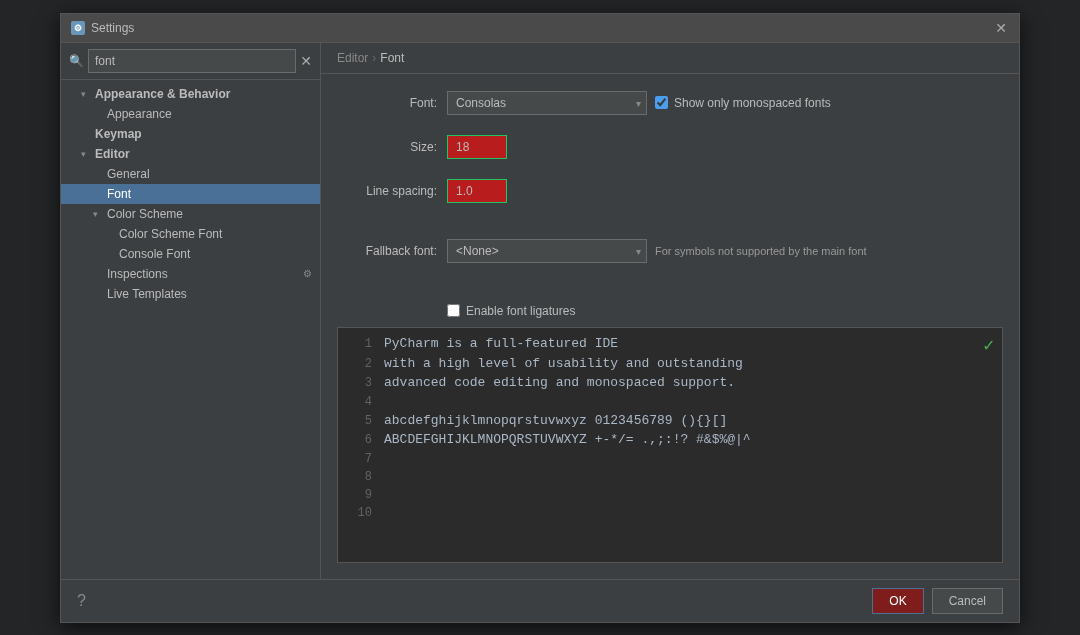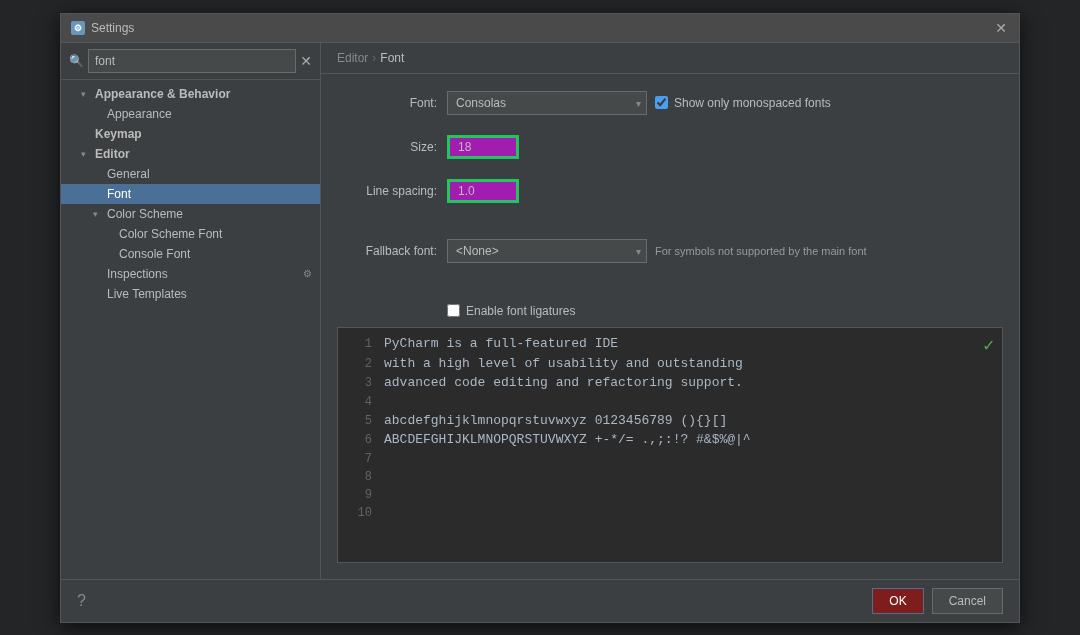--- a/index.html
+++ b/index.html
@@ -227,27 +227,27 @@
       position: absolute;
       right: 6px;
       top: 50%;
       transform: translateY(-50%);
       pointer-events: none;
       color: #888;
       font-size: 10px;
     }
 
     .text-input {
-      background: #a21caf;
-      border: 3px solid #22c55e;
+      background: #b91c1c;
+      border: 1px solid #22c55e;
       color: #bbbbbb;
       padding: 3px 8px;
       font-size: 12px;
       height: 24px;
-      width: 72px;
+      width: 60px;
       outline: none;
     }
 
     .checkbox-row {
       display: flex;
       align-items: center;
       gap: 6px;
     }
 
     .checkbox-input {
@@ -530,21 +530,21 @@
               <div class="preview-line">
                 <span class="line-number">1</span>
                 <span class="line-content">PyCharm is a full-featured IDE</span>
               </div>
               <div class="preview-line">
                 <span class="line-number">2</span>
                 <span class="line-content">with a high level of usability and outstanding</span>
               </div>
               <div class="preview-line">
                 <span class="line-number">3</span>
-                <span class="line-content">advanced code editing and refactoring support.</span>
+                <span class="line-content">advanced code editing and monospaced support.</span>
               </div>
               <div class="preview-line">
                 <span class="line-number">4</span>
                 <span class="line-content"></span>
               </div>
               <div class="preview-line">
                 <span class="line-number">5</span>
                 <span class="line-content">abcdefghijklmnopqrstuvwxyz 0123456789 (){}[]</span>
               </div>
               <div class="preview-line">

